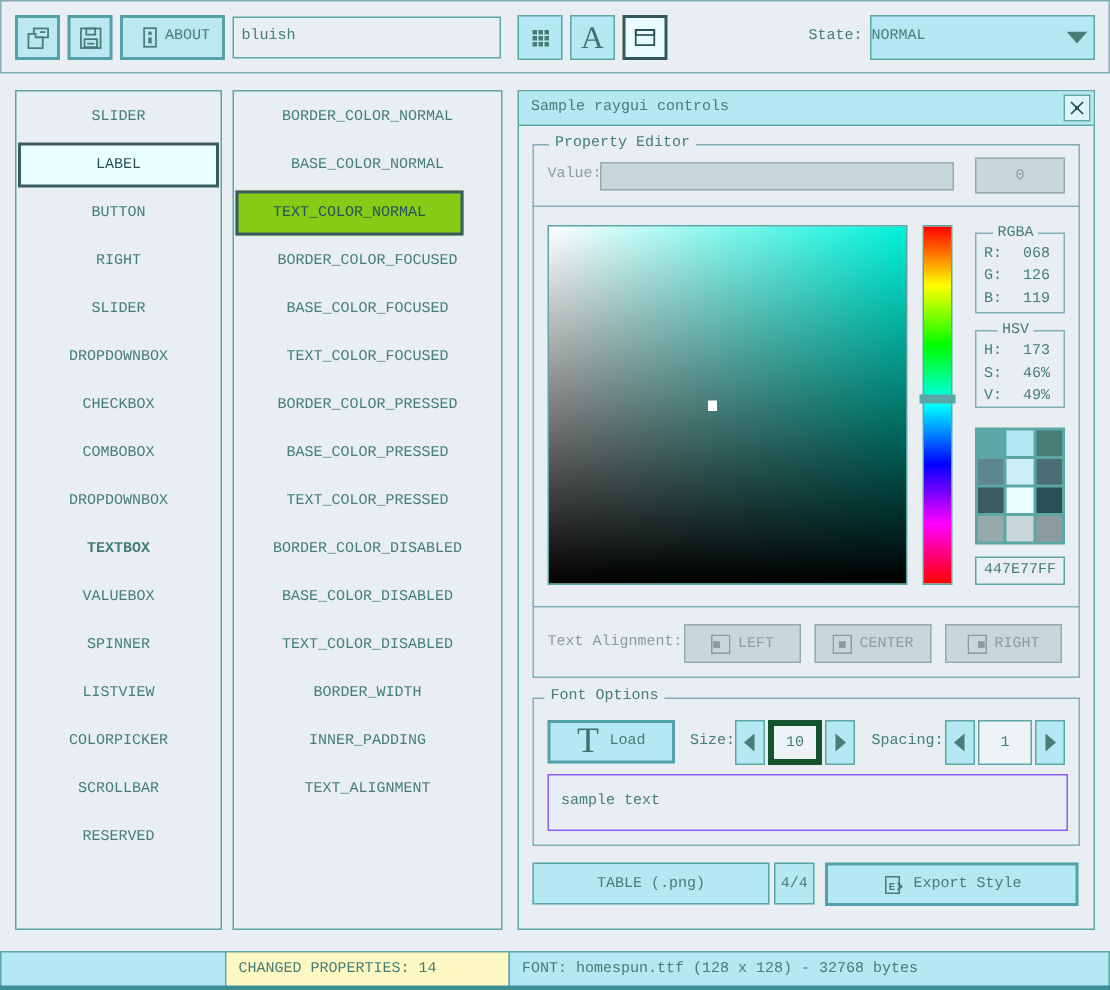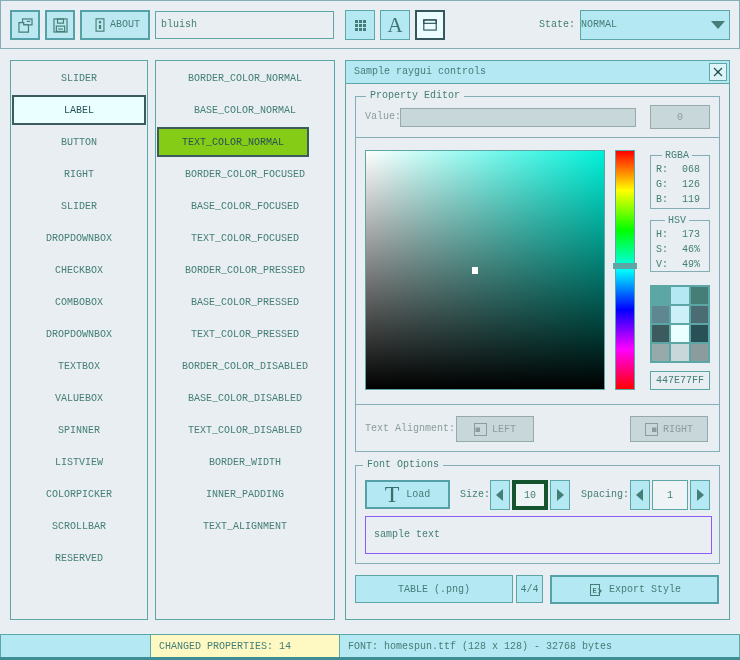--- a/index.html
+++ b/index.html
@@ -84,21 +84,21 @@
 
 <div class="ab ctr" style="left:12px;top:63px;width:134px;height:30px;">SLIDER</div>
 <div class="ab ctr" style="left:12px;top:95px;width:134px;height:30px;border:2px solid #3b5b5f;background:#eaffff;color:#275057;">LABEL</div>
 <div class="ab ctr" style="left:12px;top:127px;width:134px;height:30px;">BUTTON</div>
 <div class="ab ctr" style="left:12px;top:159px;width:134px;height:30px;">RIGHT</div>
 <div class="ab ctr" style="left:12px;top:191px;width:134px;height:30px;">SLIDER</div>
 <div class="ab ctr" style="left:12px;top:223px;width:134px;height:30px;">DROPDOWNBOX</div>
 <div class="ab ctr" style="left:12px;top:255px;width:134px;height:30px;">CHECKBOX</div>
 <div class="ab ctr" style="left:12px;top:287px;width:134px;height:30px;">COMBOBOX</div>
 <div class="ab ctr" style="left:12px;top:319px;width:134px;height:30px;">DROPDOWNBOX</div>
-<div class="ab ctr" style="left:12px;top:351px;width:134px;height:30px;">TEXTBOX</div>
+<div class="ab ctr" style="left:12px;top:351px;width:134px;height:30px;font-weight:bold;">TEXTBOX</div>
 <div class="ab ctr" style="left:12px;top:383px;width:134px;height:30px;">VALUEBOX</div>
 <div class="ab ctr" style="left:12px;top:415px;width:134px;height:30px;">SPINNER</div>
 <div class="ab ctr" style="left:12px;top:447px;width:134px;height:30px;">LISTVIEW</div>
 <div class="ab ctr" style="left:12px;top:479px;width:134px;height:30px;">COLORPICKER</div>
 <div class="ab ctr" style="left:12px;top:511px;width:134px;height:30px;">SCROLLBAR</div>
 <div class="ab ctr" style="left:12px;top:543px;width:134px;height:30px;">RESERVED</div>
 
 <div class="ab" style="left:155px;top:60px;width:180px;height:560px;border:1px solid #5ca6a6;"></div>
 <div class="ab ctr" style="left:157px;top:63px;width:176px;height:30px;">BORDER_COLOR_NORMAL</div>
 <div class="ab ctr" style="left:157px;top:95px;width:176px;height:30px;">BASE_COLOR_NORMAL</div>
@@ -183,20 +183,27 @@
 <div class="ab" style="left:355px;top:404px;width:365px;height:1px;background:#84adb7;"></div>
 
 <div class="ab t" style="left:365px;top:423px;height:12px;line-height:12px;color:#8c9c9e;">Text Alignment:</div>
 <div class="ab ctr" style="left:456px;top:416px;width:78px;height:26px;border:1px solid #96aaac;background:#c8d7d9;color:#8c9c9e;">
   <svg width="13" height="13" viewBox="0 0 13 13" style="margin-right:5px;">
     <rect x="0.5" y="0.5" width="12" height="12" fill="none" stroke="#8c9c9e" stroke-width="1"></rect>
     <rect x="1.5" y="4.5" width="4.5" height="4.5" fill="#8c9c9e"></rect>
   </svg>
       <span class="t">LEFT</span>
     </div>
+<div class="ab ctr" style="left:543px;top:416px;width:78px;height:26px;border:1px solid #96aaac;background:#c8d7d9;color:#8c9c9e;">
+  <svg width="13" height="13" viewBox="0 0 13 13" style="margin-right:5px;">
+    <rect x="0.5" y="0.5" width="12" height="12" fill="none" stroke="#8c9c9e" stroke-width="1"></rect>
+    <rect x="4.25" y="4.5" width="4.5" height="4.5" fill="#8c9c9e"></rect>
+  </svg>
+      <span class="t">CENTER</span>
+    </div>
 <div class="ab ctr" style="left:630px;top:416px;width:78px;height:26px;border:1px solid #96aaac;background:#c8d7d9;color:#8c9c9e;">
   <svg width="13" height="13" viewBox="0 0 13 13" style="margin-right:5px;">
     <rect x="0.5" y="0.5" width="12" height="12" fill="none" stroke="#8c9c9e" stroke-width="1"></rect>
     <rect x="7" y="4.5" width="4.5" height="4.5" fill="#8c9c9e"></rect>
   </svg>
       <span class="t">RIGHT</span>
     </div>
 
 <div class="ab" style="left:355px;top:465px;width:365px;height:99px;border:1px solid #84adb7;"></div>
 <div class="ab t" style="left:363px;top:459px;height:12px;line-height:12px;background:#e8eef1;padding:0 4px;">Font Options</div>

